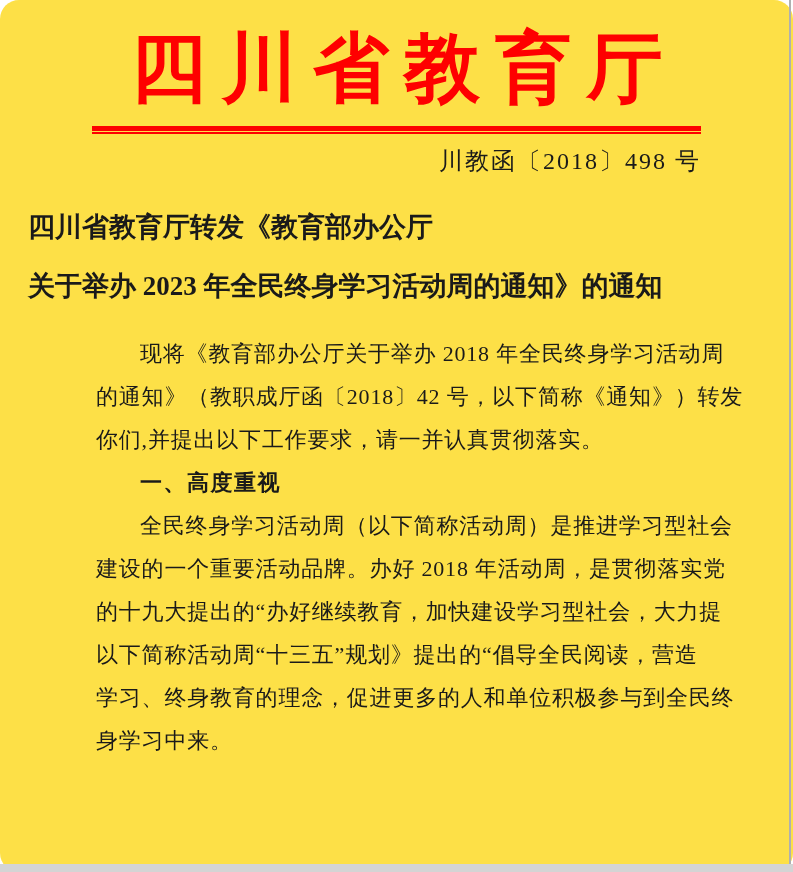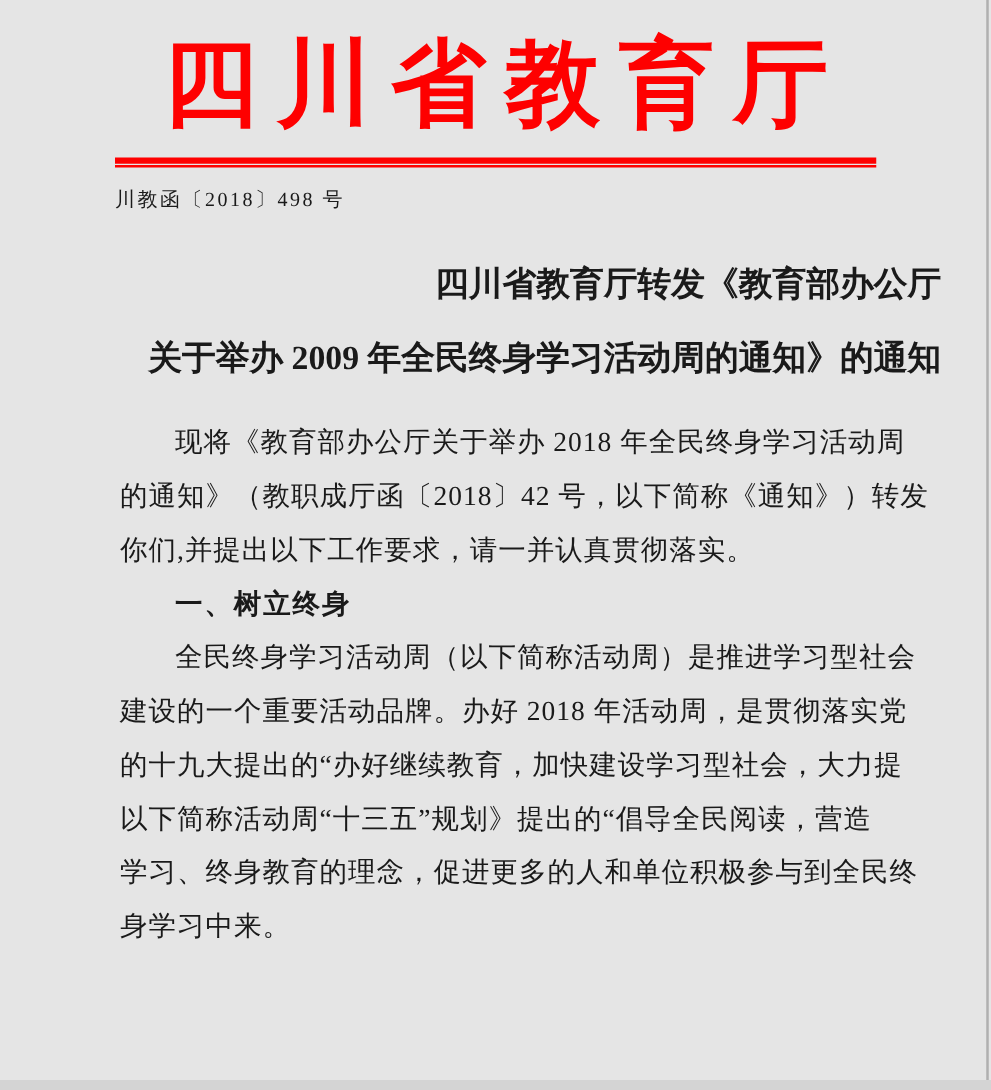--- a/index.html
+++ b/index.html
@@ -10,45 +10,45 @@
   }
   html,body{margin:0;padding:0;}
   body{
     width:793px;height:872px;
     background:#ffffff;
     position:relative;
     overflow:hidden;
     font-family:"Liberation Serif", serif;
     color:var(--ink);
   }
-  .page{position:absolute;inset:0;background:#e5e5e5;}
+  .page{position:absolute;inset:0;background:#fde047;border-radius:19px;}
   .agency{
     position:absolute;top:20px;left:92px;width:609px;
     text-align:center;
     font-size:76px;line-height:96px;font-weight:bold;
     color:var(--red);
     letter-spacing:0.20em;text-indent:0.20em;
     white-space:nowrap;
   }
   .redline{
     position:absolute;top:126px;left:92px;width:609px;
     height:1px;
     border-top:5px solid var(--red);
     border-bottom:2px solid var(--red);
   }
   .docnum{
     position:absolute;top:148px;left:92px;width:609px;
-    text-align:left;
-    font-size:16px;line-height:26px;
+    text-align:right;
+    font-size:24px;line-height:26px;
     letter-spacing:2px;
     white-space:nowrap;
   }
   .title{
-    position:absolute;top:198px;left:40px;width:713px;
-    text-align:right;
+    position:absolute;top:198px;left:28px;width:713px;
+    text-align:left;
     font-weight:bold;
     font-size:27px;line-height:59px;
     white-space:nowrap;
   }
   .bodytext{
     position:absolute;top:332px;left:96px;width:606px;
     font-size:22px;line-height:43px;
     letter-spacing:0.8px;
     white-space:nowrap;
   }
@@ -74,28 +74,28 @@
 <div class="page">
 
   <div class="agency">四川省教育厅</div>
 
   <div class="redline"></div>
 
   <div class="docnum">川教函〔2018〕498 号</div>
 
   <div class="title">
     <div>四川省教育厅转发《教育部办公厅</div>
-    <div>关于举办 2009 年全民终身学习活动周的通知》的通知</div>
+    <div>关于举办 2023 年全民终身学习活动周的通知》的通知</div>
   </div>
 
   <div class="bodytext">
     <div class="line indent">现将《教育部办公厅关于举办 2018 年全民终身学习活动周</div>
     <div class="line">的通知》（教职成厅函〔2018〕42 号，以下简称《通知》）转发</div>
     <div class="line">你们,并提出以下工作要求，请一并认真贯彻落实。</div>
-    <div class="line indent sec-heading">一、树立终身</div>
+    <div class="line indent sec-heading">一、高度重视</div>
     <div class="line indent">全民终身学习活动周（以下简称活动周）是推进学习型社会</div>
     <div class="line">建设的一个重要活动品牌。办好 2018 年活动周，是贯彻落实党</div>
     <div class="line">的十九大提出的“办好继续教育，加快建设学习型社会，大力提</div>
     <div class="line">以下简称活动周“十三五”规划》提出的“倡导全民阅读，营造</div>
     <div class="line">学习、终身教育的理念，促进更多的人和单位积极参与到全民终</div>
     <div class="line">身学习中来。</div>
   </div>
 
   <div class="edge-right"></div>
   <div class="edge-bottom"></div>

